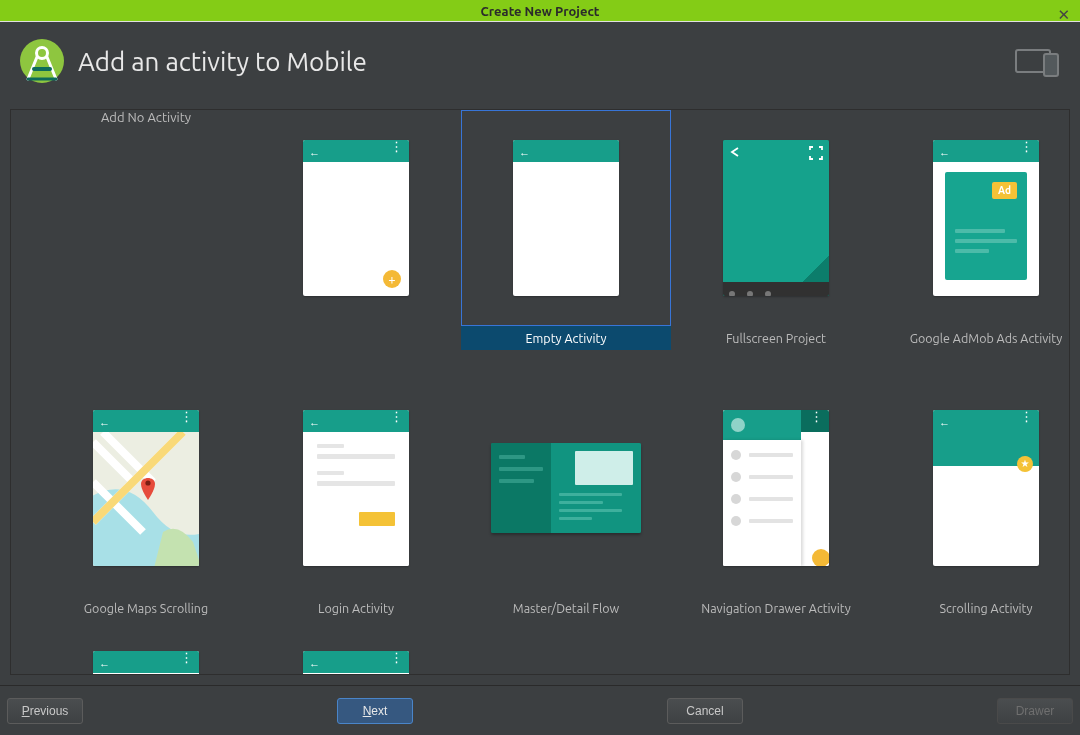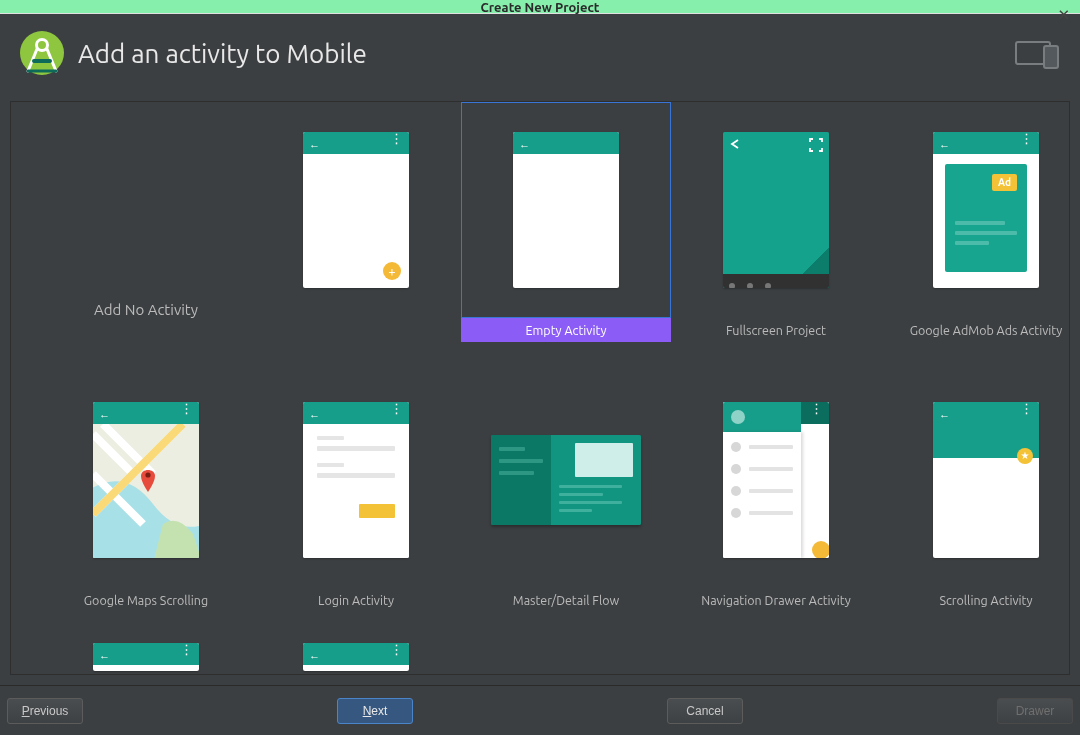--- a/index.html
+++ b/index.html
@@ -1,19 +1,19 @@
 <!DOCTYPE html>
 <html><head>
 <meta charset="utf-8">
 <style>
   * { box-sizing: border-box; margin: 0; padding: 0; }
   html, body { width: 1080px; height: 735px; font-family: "Segoe UI", "Ubuntu", Arial, sans-serif; background: #f0f0f0; overflow:hidden;}
   
   .window { width:1080px; height:735px; background:#fff; display:flex; flex-direction:column; }
-  .titlebar { height:14px; display:flex; align-items:center; justify-content:center; position:relative; background:#86efac; border-bottom:1px solid #e0e0e0;}
+  .titlebar { height:22px; display:flex; align-items:center; justify-content:center; position:relative; background:#84cc16; border-bottom:1px solid #e0e0e0;}
   .titlebar .title { font-weight:bold; font-size:13px; color:#2b2b2b;}
   .titlebar .close { position:absolute; right:10px; top:6px; font-size:15px; color:#444; cursor:pointer;}
   
   .content { flex:1; background:#3c3f41; display:flex; flex-direction:column; color:#bbbbbb; }
   .header { display:flex; align-items:center; padding:15px 18px 24px 18px; position:relative;}
   .header .logo { width:48px; height:48px; margin-right:12px; position:relative;}
   .header h1 { font-size:26px; font-weight:400; color:#e8e8e8;}
   .device-icon { position:absolute; right:18px; top:24px; width:48px; height:32px; }
   .device-icon svg { width:48px; height:32px; }
   
@@ -22,23 +22,23 @@
   .grid { display:grid; grid-template-columns: repeat(5, 1fr); column-gap:0; row-gap:30px; padding:0 30px 20px 30px; padding-top:0;}
   .cell { display:flex; flex-direction:column; align-items:center; width:210px; padding-top:0;}
   .thumb-box { width:210px; height:216px; display:flex; align-items:center; justify-content:center; border:1px solid transparent; position:relative; cursor:pointer;}
   .thumb-box.selected { border:1px solid #5394ec; }
   .thumb { width:106px; height:156px; background:#ffffff; border-radius:2px; position:relative; overflow:hidden; box-shadow:0 1px 2px rgba(0,0,0,.25);}
   .thumb .appbar { position:absolute; top:0; left:0; right:0; height:22px; background:#179e8a; }
   .thumb .appbar .back { position:absolute; left:6px; top:6px; color:#fff; font-size:11px;}
   .thumb .appbar .dots { position:absolute; right:6px; top:4px; color:#fff; font-size:13px; letter-spacing:0; line-height:5px;}
   .label { height:24px; line-height:24px; font-size:12.5px; color:#bbbbbb; text-align:center; width:210px;}
   .thumb-box.selected + .label, .cell.selected .label { }
-  .cell.selected .label { background:#8b5cf6; color:#ffffff;}
+  .cell.selected .label { background:#0c4a6e; color:#ffffff;}
   .cell.selected .thumb-box { border-color:#3875d7;}
-  .no-activity { width:210px; height:216px; display:flex; align-items:flex-end; justify-content:center; font-size:15px; color:#bbbbbb; cursor:pointer;}
+  .no-activity { width:210px; height:216px; display:flex; align-items:flex-start; justify-content:center; font-size:13px; color:#bbbbbb; cursor:pointer;}
   
   .fab { position:absolute; right:8px; bottom:8px; width:18px; height:18px; border-radius:50%; background:#f4b936; color:#fff; font-size:13px; line-height:18px; text-align:center;}
   
   .thumb.fullscreen { background:#0e8c78; }
   .thumb.fullscreen .diag { position:absolute; left:-30px; top:-10px; width:200%; height:200%; background:linear-gradient(135deg,#15a28c 50%,#0c7d6b 50%);}
   .thumb.fullscreen .navbar { position:absolute; left:0; right:0; bottom:0; height:14px; background:#313131;}
   .thumb.fullscreen .navbar span{display:inline-block;width:6px;height:6px;border-radius:50%;background:#777;margin:3px 6px 0 6px;}
   
   .ad-box { position:absolute; left:12px; top:32px; right:12px; bottom:16px; background:#17a590; border-radius:2px; padding:10px;}
   .ad-tag { float:right; background:#f4c236; color:#fff; border-radius:2px; font-size:10px; padding:3px 6px; font-weight:bold;}

